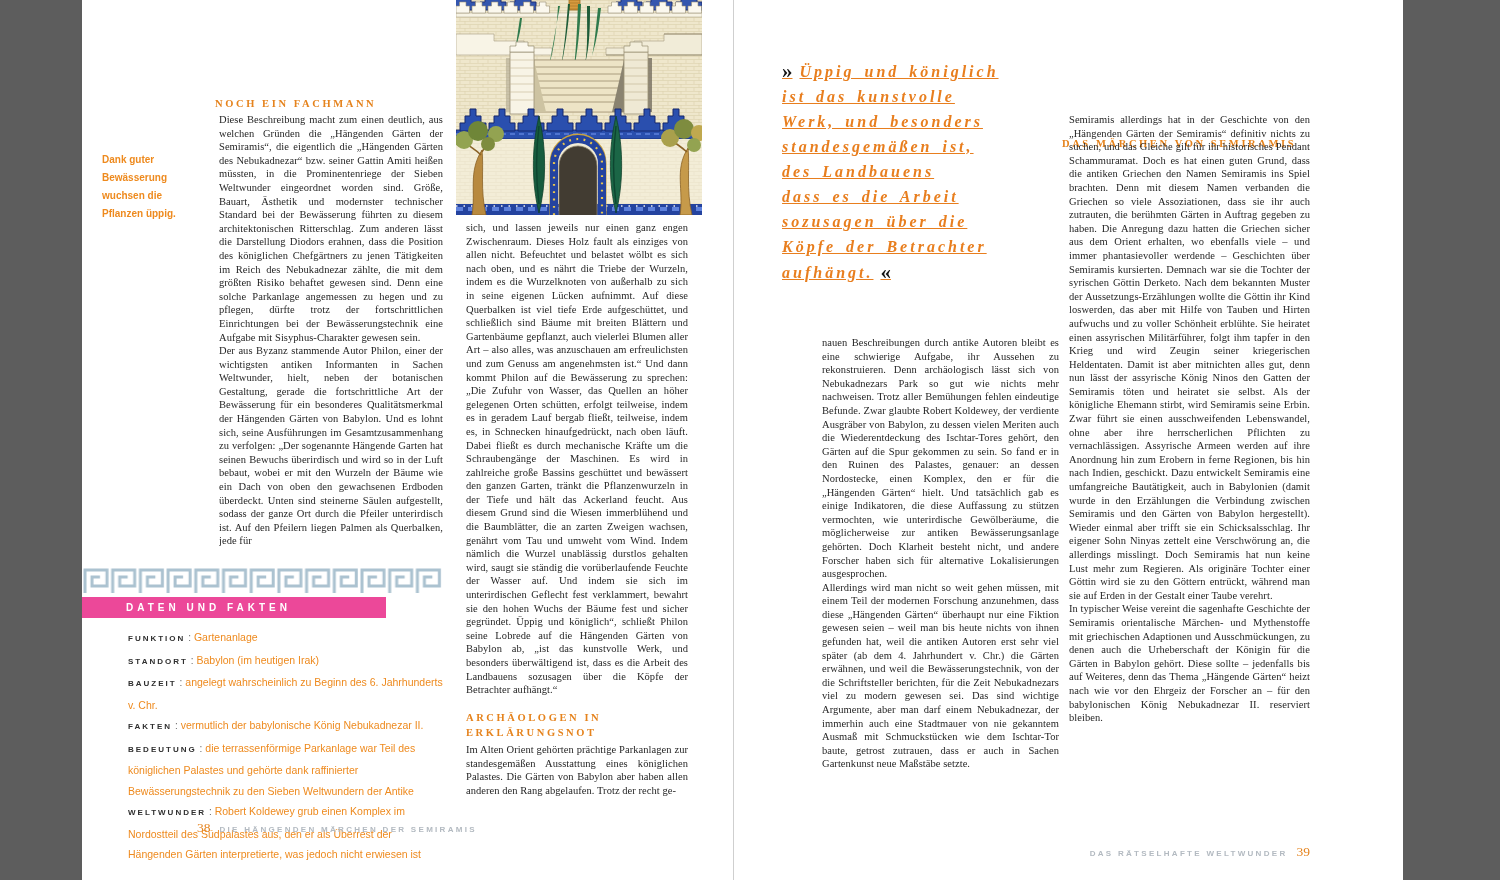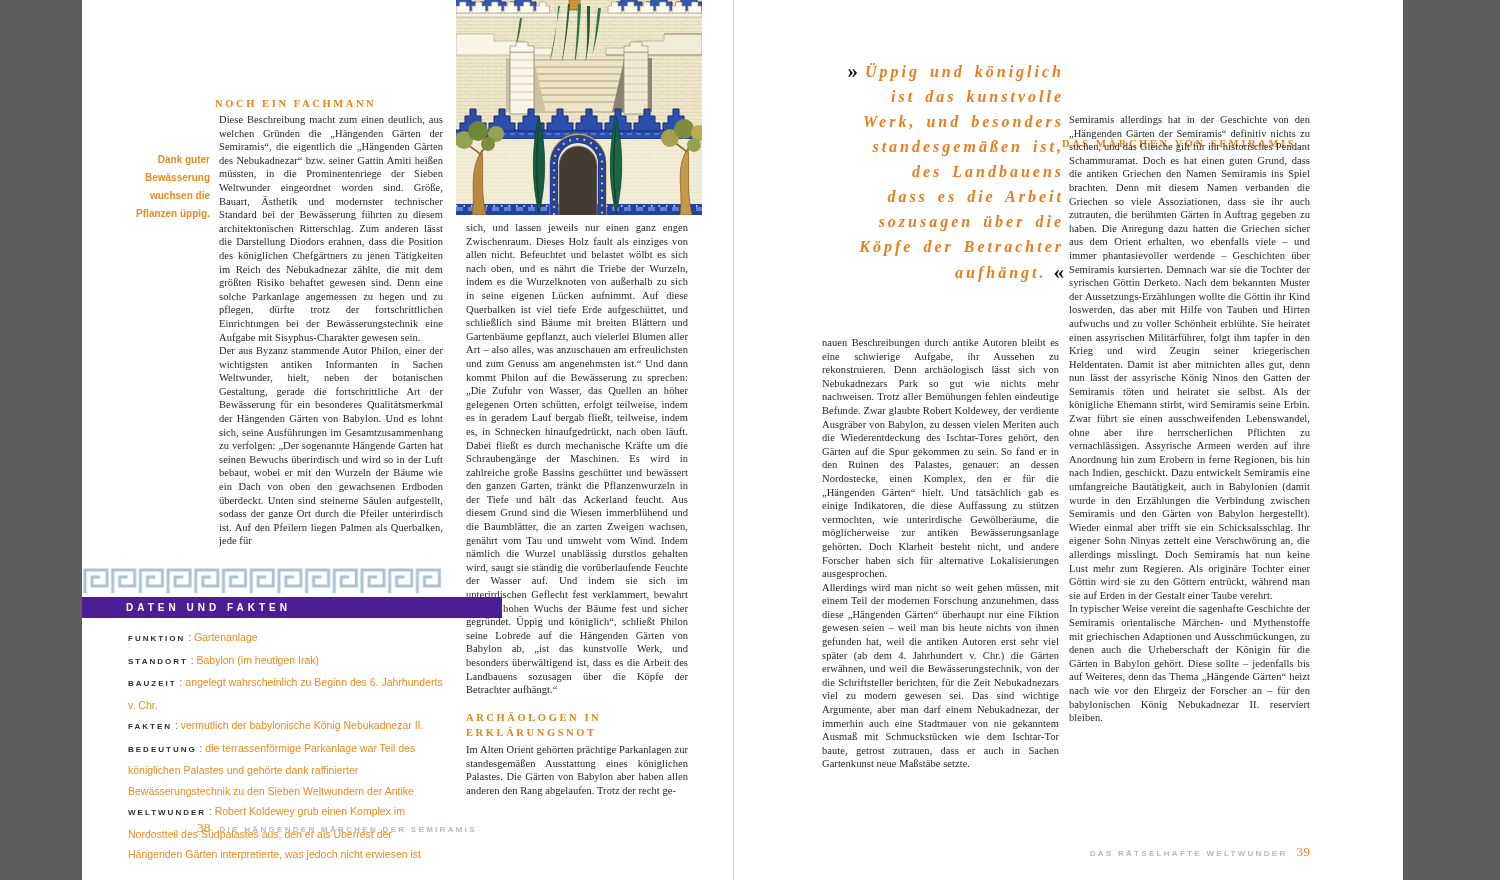--- a/index.html
+++ b/index.html
@@ -10,36 +10,36 @@
   .gutter { position:absolute; left:651px; top:0; width:1px; height:880px; background:#cfcfcf; }
 
   
   .bodycol { position:absolute; font-size:10.5px; line-height:13.6px; color:#262626;
              text-align:justify; overflow:hidden; letter-spacing:0.05px; }
   .bodycol p { margin:0; }
 
   .h-orange { position:absolute; color:#e5831d; font-weight:bold; font-size:10.5px;
               letter-spacing:2.6px; white-space:pre-line; line-height:15px; }
 
-  .margin-note { position:absolute; left:20px; top:151px; width:108px; text-align:right;
+  .margin-note { position:absolute; left:20px; top:151px; width:108px; 
                  color:#ee8a1e; font-family:"Liberation Sans", sans-serif; font-weight:bold;
                  font-size:10px; line-height:18px; white-space:pre-line; }
 
   
-  .quote { position:absolute; left:700px; top:58px; width:282px; text-align:right;
+  .quote { position:absolute; left:700px; top:58px; width:282px; text-align:left;
            color:#e87e1e; font-style:italic; font-weight:bold; font-size:16px;
-           line-height:25px; letter-spacing:3px; word-spacing:3px; }
+           line-height:25px; letter-spacing:3px; word-spacing:3px;text-decoration:underline; }
   .qmark { color:#141414; font-style:normal; font-weight:bold; font-size:21px;
            letter-spacing:0; position:relative; top:1px; }
   .qmark.open { margin-right:7px; }
   .qmark.close { margin-left:7px; }
 
   
   .facts-meander { position:absolute; left:0; top:566px; width:360px; height:31px; background:#fff; }
-  .facts-bar { position:absolute; left:0; top:597px; width:420px; height:21px; background:#4c1d95;
+  .facts-bar { position:absolute; left:0; top:597px; width:304px; height:21px; background:#ec4899;
                color:#ffffff; font-family:"Liberation Sans", sans-serif; font-weight:bold;
                font-size:10px; letter-spacing:4px; line-height:21px; padding-left:44px; }
   .facts-list { position:absolute; left:46px; top:627px; width:318px;
                 font-family:"Liberation Sans", sans-serif; }
   .fact { line-height:20.5px; font-size:10.5px; color:#ee8a1e; }
   .fact .flabel { color:#2f2f2f; font-weight:bold; font-size:8px; letter-spacing:2px; }
   .fact .fsep { color:#6b6b6b; font-size:10px; }
 
   
   .footer { position:absolute; top:818px; font-family:"Liberation Sans", sans-serif; }

